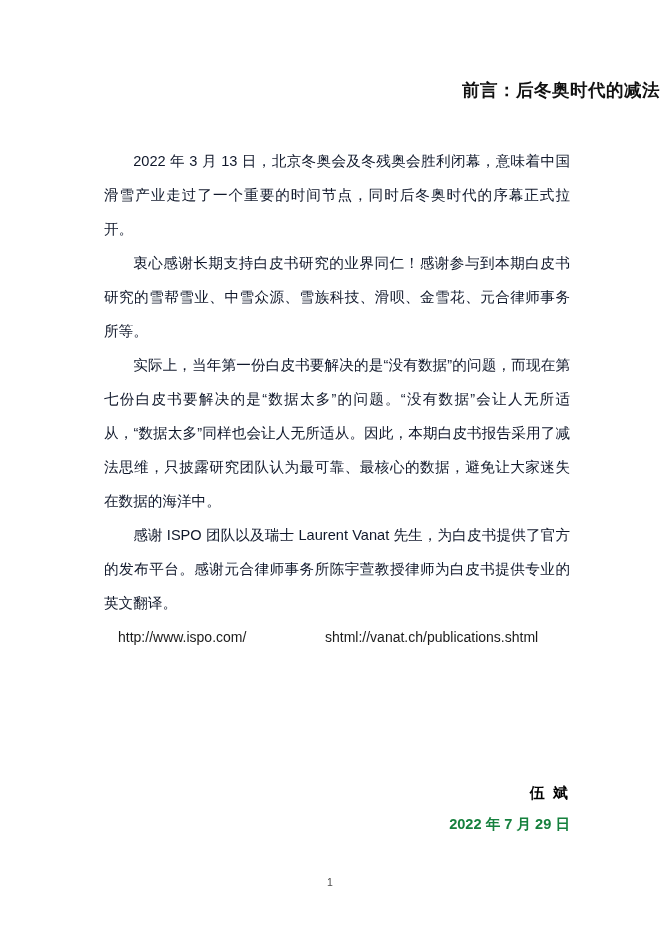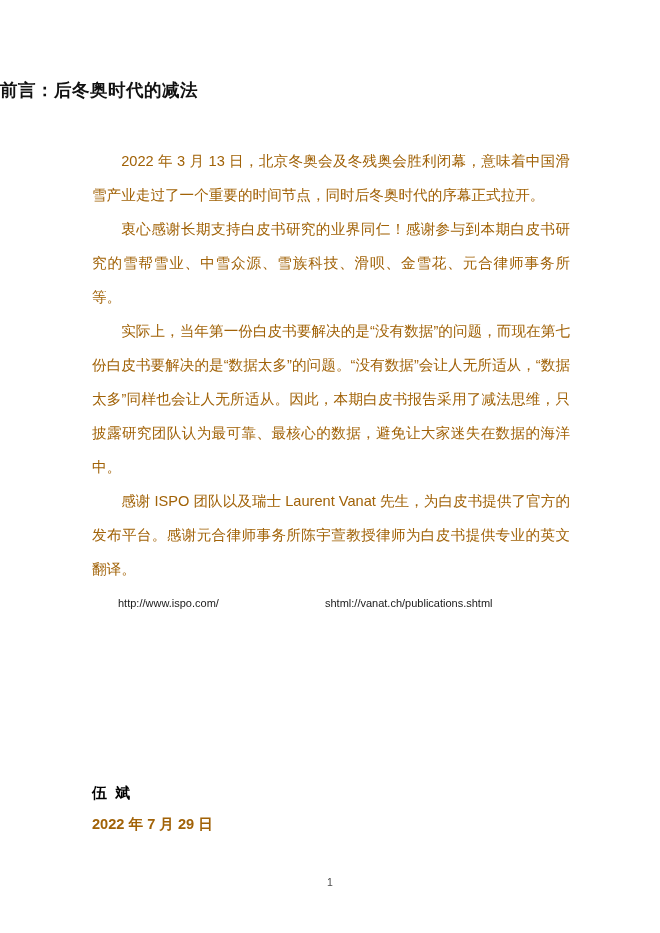--- a/index.html
+++ b/index.html
@@ -18,86 +18,87 @@
     background: #ffffff;
     overflow: hidden;
     box-sizing: border-box;
   }
 
   .doc-title {
     position: absolute;
     top: 78px;
     left: 0;
     width: 660px;
-    text-align: left;
+    text-align: right;
     font-size: 17.5px;
     font-weight: bold;
     letter-spacing: 0.5px;
     color: #111111;
   }
 
   .body-block {
     position: absolute;
     top: 144px;
     left: 92px;
     width: 478px;
   }
 
   .para {
     font-size: 14.6px;
     line-height: 34px;
     text-align: justify;
     text-justify: inter-ideograph;
     text-indent: 2em;
-    margin: 0 0 0 0;
-    color: #a16207;
+    margin: 0 0 0 12px;
+    color: #0f172a;
     word-break: break-all;
   }
   .para + .para {
     margin-top: 0;
   }
 
   .link-line {
     position: relative;
     height: 34px;
     line-height: 34px;
-    font-size: 11px;
+    font-size: 14px;
     text-indent: 0;
     color: #1a1a1a;
     white-space: nowrap;
   }
   .link-a {
     position: absolute;
     left: 26px;
     top: 0;
   }
   .link-b {
     position: absolute;
     left: 233px;
     top: 0;
   }
 
   .signature-block {
     position: absolute;
     left: 92px;
     width: 478px;
     top: 778px;
+    text-align: right;
   }
   .sign-name {
     font-size: 15px;
     font-weight: bold;
     line-height: 30px;
     letter-spacing: 2px;
     color: #000000;
   }
   .sign-date {
     font-size: 14.6px;
     font-weight: bold;
     line-height: 32px;
-    color: #a16207;
+    color: #15803d;
   }
 
   .page-footer {
     position: absolute;
     left: 0;
     top: 876px;
     width: 660px;
     text-align: center;
     font-size: 10.5px;
     color: #4a4a4a;

